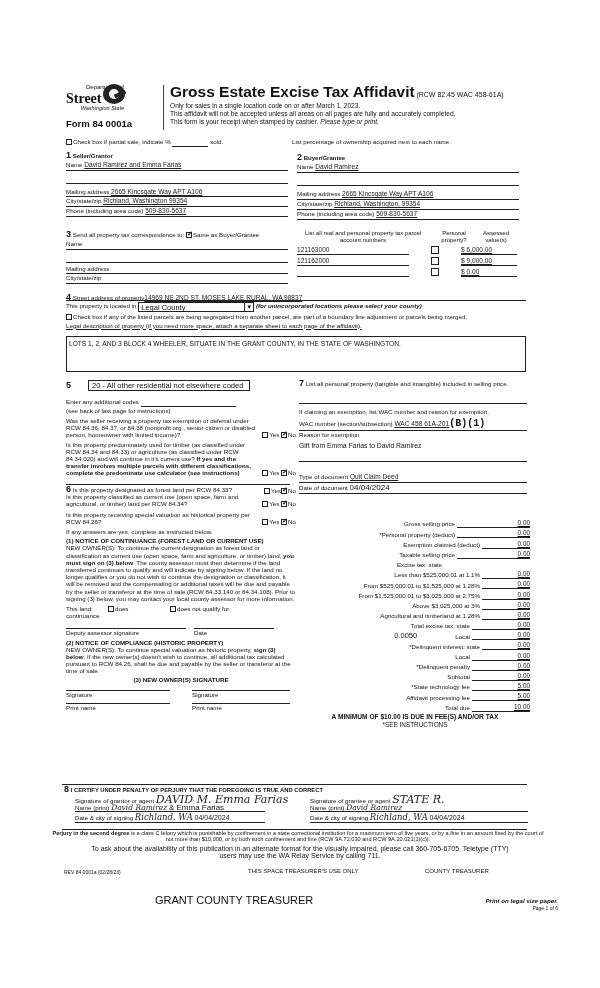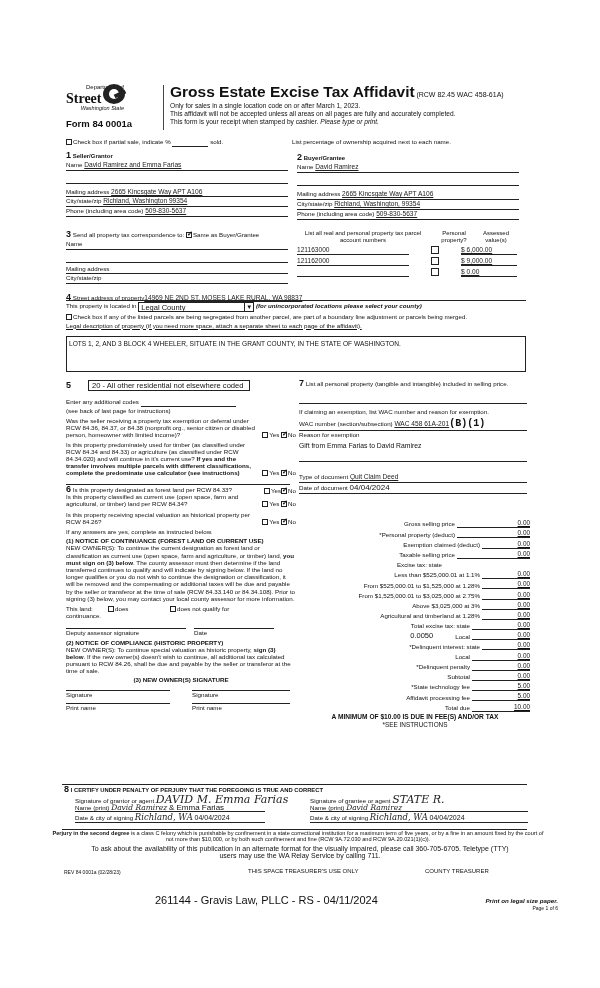--- a/index.html
+++ b/index.html
@@ -240,21 +240,21 @@
       <span class="lbl">Agricultural and timberland at 1.28%</span>
       <span class="ln" style="width:10px;"></span>
       <span class="val">0.00</span>
     </div>
   <div class="row-r">
       <span class="lbl">Total excise tax: state</span>
       <span class="ln" style="width:20px;"></span>
       <span class="val">0.00</span>
     </div>
   <div class="row-r">
-      <span style="font-size:7.5px; margin-right:22px;">0.0050</span>
+      <span style="font-size:7.5px; margin-right:38px;">0.0050</span>
       <span class="lbl">Local</span>
       <span class="ln" style="width:20px;"></span>
       <span class="val">0.00</span>
     </div>
   <div class="row-r">
       <span class="lbl">*Delinquent interest: state</span>
       <span class="ln" style="width:10px;"></span>
       <span class="val">0.00</span>
     </div>
   <div class="row-r">
@@ -310,18 +310,18 @@
 
 <div class="abs" style="left:48px; top:830px; width:500px; text-align:center; font-size:5.6px; line-height:6.4px;">
   <b>Perjury in the second degree</b><span> is a class C felony which is punishable by confinement in a state correctional institution for a maximum term of five years, or by a fine in an amount fixed by the court of not more than $10,000, or by both such confinement and fine (RCW 9A.72.030 and RCW 9A.20.021(1)(c)).</span>
 </div>
 <div class="abs" style="left:90px; top:845px; width:420px; text-align:center; font-size:7px; line-height:7.2px;">To ask about the availability of this publication in an alternate format for the visually impaired, please call 360-705-6705. Teletype (TTY) users may use the WA Relay Service by calling 711.</div>
 <div class="abs" style="left:64px; top:869px; font-size:5px;">REV 84 0001a   (02/28/23)</div>
 <div class="abs" style="left:248px; top:868px; font-size:6px;">THIS SPACE TREASURER'S USE ONLY</div>
 <div class="abs" style="left:425px; top:868px; font-size:6px;">COUNTY TREASURER</div>
 
 <div class="abs" style="left:155px; top:895px; font-size:11px; line-height:11px;">
-  <div>261144 - Gravis Law, PLLC - RS - 04/11/2024</div>
+  <div>GRANT COUNTY TREASURER</div>
 </div>
 <div class="abs" style="right:42px; top:897px; text-align:right;">
   <div style="font-size:6.2px; font-weight:bold; font-style:italic;">Print on legal size paper.</div>
   <div style="font-size:5px;">Page 1 of 6</div>
 </div>
 
 </body></html>

